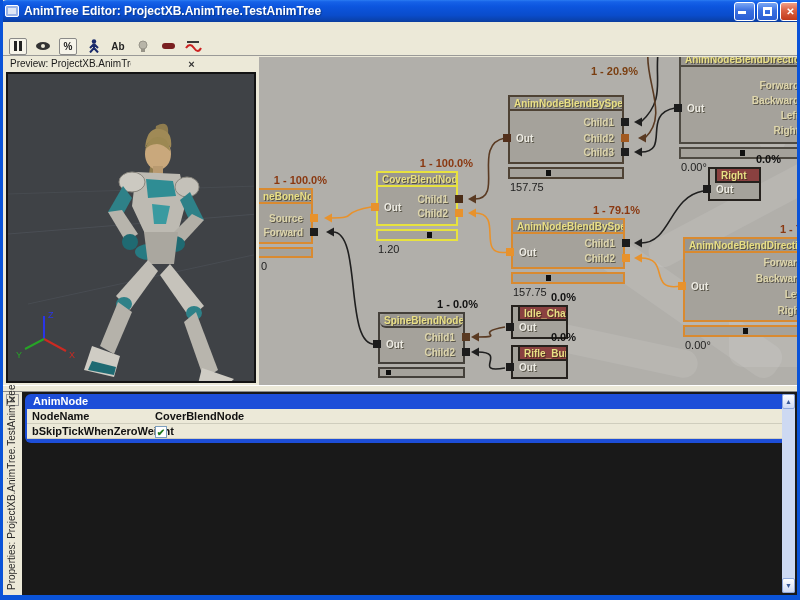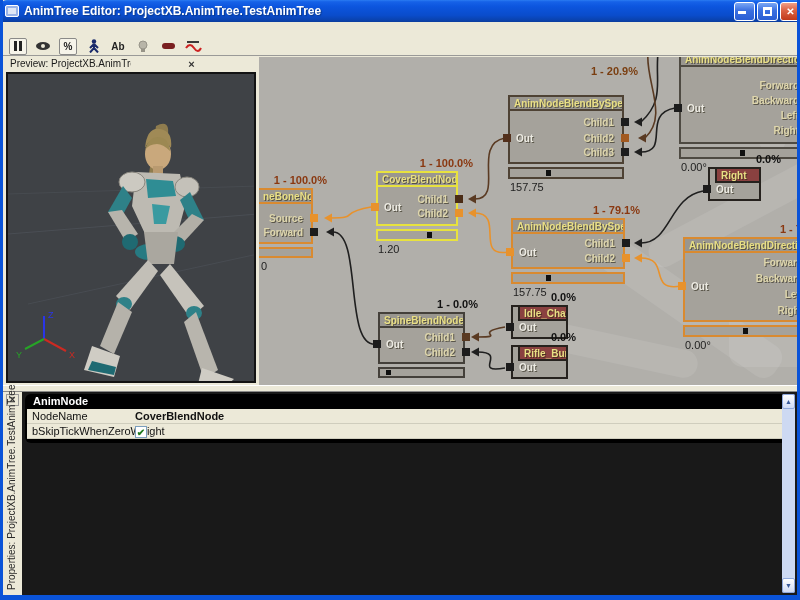--- a/index.html
+++ b/index.html
@@ -47,24 +47,24 @@
   .nvalue{position:absolute;font-size:11px;color:#1e1e1e;z-index:2;white-space:nowrap;}
   .nlabel{position:absolute;font-size:11px;font-weight:bold;z-index:2;white-space:nowrap;text-align:right;}
   
   .splitter{position:absolute;left:0;top:385px;width:794px;height:7px;background:#ece9d8;border-top:1px solid #fff;border-bottom:1px solid #8a8a88;}
   .props{position:absolute;left:0;top:392px;width:794px;height:203px;background:#191919;}
   .vtab{position:absolute;left:0;top:0;width:19px;height:203px;background:#ece9d8;}
   .vclose{margin:2px auto;width:13px;height:12px;border:1px solid #9a9a98;background:#ece9d8;color:#333;
     font-size:10px;line-height:10px;text-align:center;font-weight:bold;}
   .vtext{writing-mode:vertical-rl;transform:rotate(180deg);font-size:10px;color:#2a2a2a;white-space:nowrap;
     height:182px;margin-left:3px;text-align:right;}
-  .pcontainer{position:absolute;left:22px;top:2px;width:762px;height:49px;background:#000000;border-radius:6px;}
+  .pcontainer{position:absolute;left:22px;top:2px;width:762px;height:49px;background:#1d4ed8;border-radius:6px;}
   .pcat{height:15px;color:#fff;font-weight:bold;font-size:11px;padding:1px 8px;}
   .prow{height:15px;background:#ece9d8;margin:0 2px;border-bottom:1px solid #cfcdbd;display:flex;font-size:11px;color:#111;}
-  .plabel{width:108px;padding:1px 0 0 5px;font-weight:normal;white-space:nowrap;}
+  .plabel{width:128px;padding:1px 0 0 5px;font-weight:bold;white-space:nowrap;}
   .pvalue{flex:1;padding:1px 0 0 0;font-weight:bold;}
   .cb{width:12px;height:12px;border:1px solid #7b9ebd;background:#fff;margin-top:1px;font-size:10px;line-height:11px;
       text-align:center;color:#1f7a1f;font-weight:bold;}
   .sbar{position:absolute;right:2px;top:2px;width:13px;height:199px;background:#cdd9f2;border-radius:2px;}
   .sbtn{position:absolute;left:0;width:13px;height:15px;background:linear-gradient(180deg,#fefefe,#cfdaf5);
     border:1px solid #8fa8dc;border-radius:2px;color:#3a5a9a;font-size:7px;text-align:center;line-height:13px;}
 </style>
 </head>
 <body>
 
@@ -300,21 +300,21 @@
         <i class="conn" style="left: -7px; top: 16px; background: rgb(28, 28, 28);"></i>
       </div>
       <div class="nlabel" style="color: rgb(17, 17, 17); left: 157px; width: 160px; top: 234px;">0.0%</div>
       <div class="gnode" style="left: 252px; top: 288px; width: 57px; height: 34px; border-color: rgb(38, 34, 30);">
         <div class="nh" style="border-color: rgb(38, 34, 30); background: rgb(138, 65, 64); margin-left: 5px; border-left-width: 2px; border-left-style: solid;">Rifle_Burst</div>
         <span class="nlbl nout" style="left: 6px; top: 15px;">Out</span>
         <i class="conn" style="left: -7px; top: 16px; background: rgb(28, 28, 28);"></i>
       </div>
       <div class="nlabel" style="color: rgb(17, 17, 17); left: 157px; width: 160px; top: 274px;">0.0%</div>
       <div class="gnode" style="left: 119px; top: 255px; width: 87px; height: 52px; border-color: rgb(68, 64, 58);">
-        <div class="nh" style="border-color: rgb(68, 64, 58);">SpineBlendNode</div>
+        <div class="nh" style="border-color: rgb(68, 64, 58); border-radius: 6px;">SpineBlendNode</div>
         <span class="nlbl nout" style="left: 6px; top: 25px;">Out</span>
         <i class="conn" style="left: -7px; top: 26px; background: rgb(28, 28, 28);"></i>
         <span class="nlbl" style="right: 8px; top: 18px;">Child1</span>
         <i class="conn" style="right: -7px; top: 19px; background: rgb(90, 58, 34);"></i>
         <span class="nlbl" style="right: 8px; top: 33px;">Child2</span>
         <i class="conn" style="right: -7px; top: 34px; background: rgb(28, 28, 28);"></i>
       </div>
       <div class="nslider" style="left: 119px; top: 310px; width: 87px; height: 11px; border-color: rgb(68, 64, 58);">
         <div class="ntick" style="left: 6px; height: 5px;"></div>
       </div>

